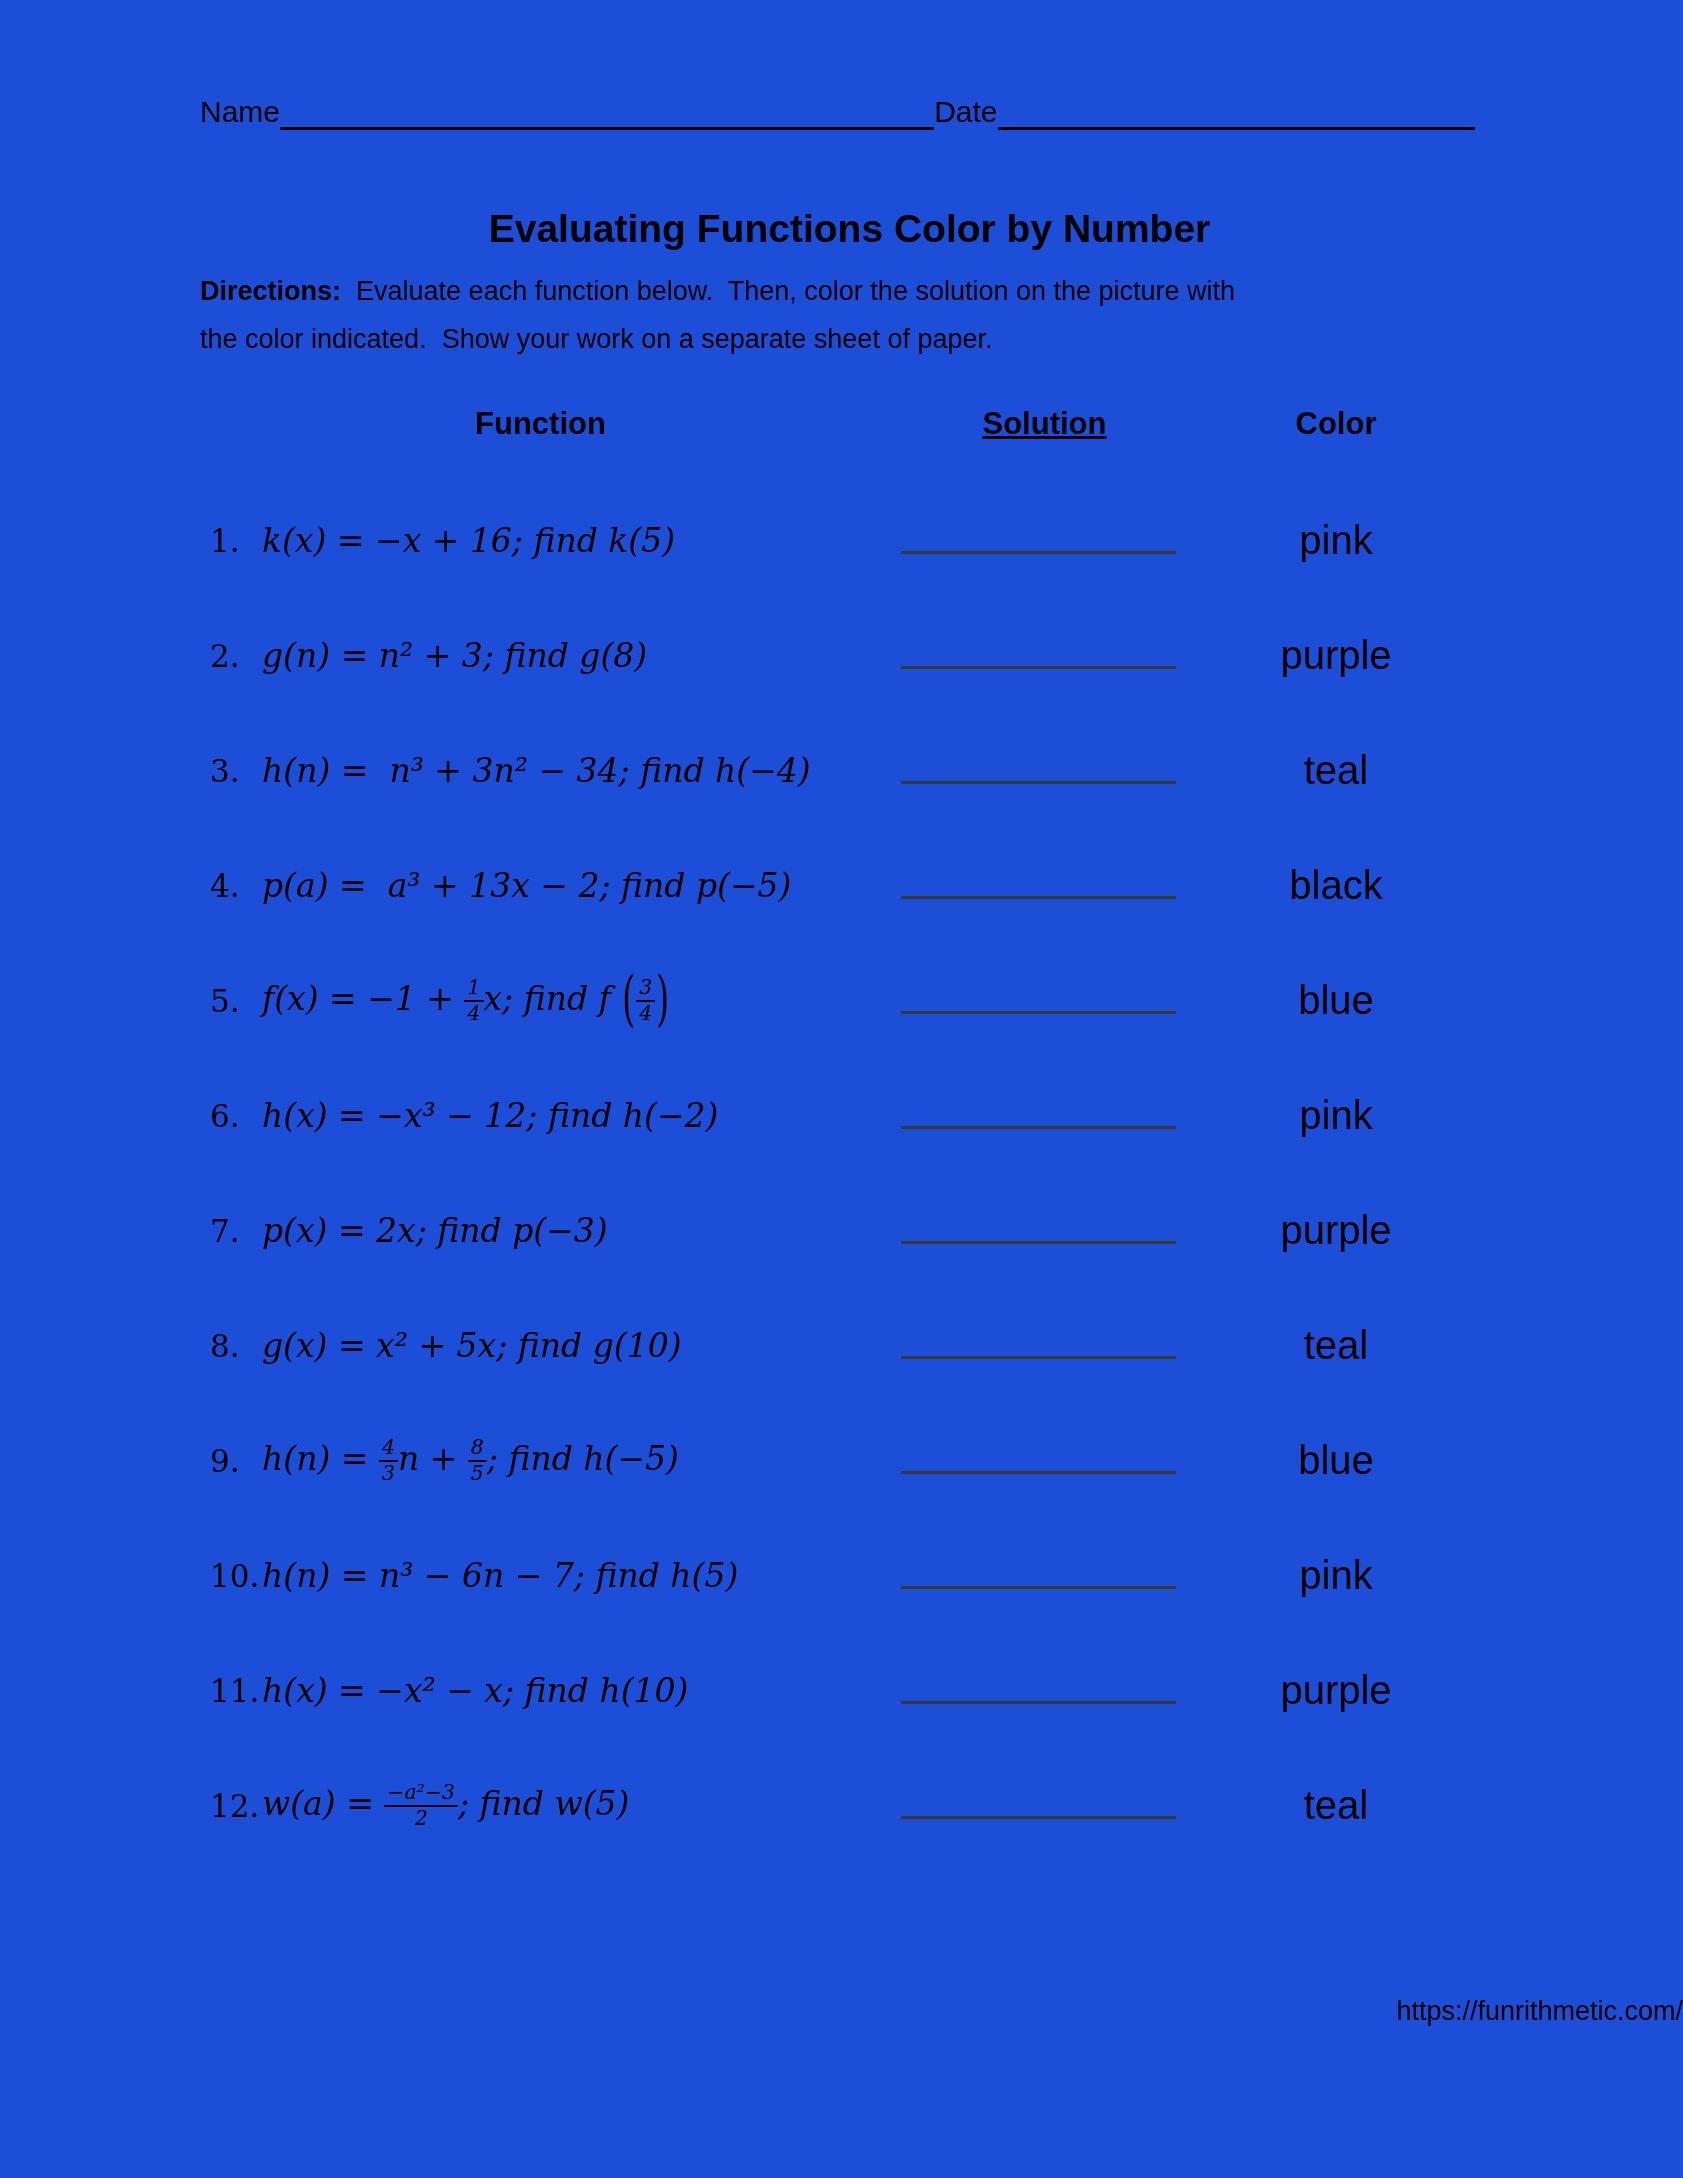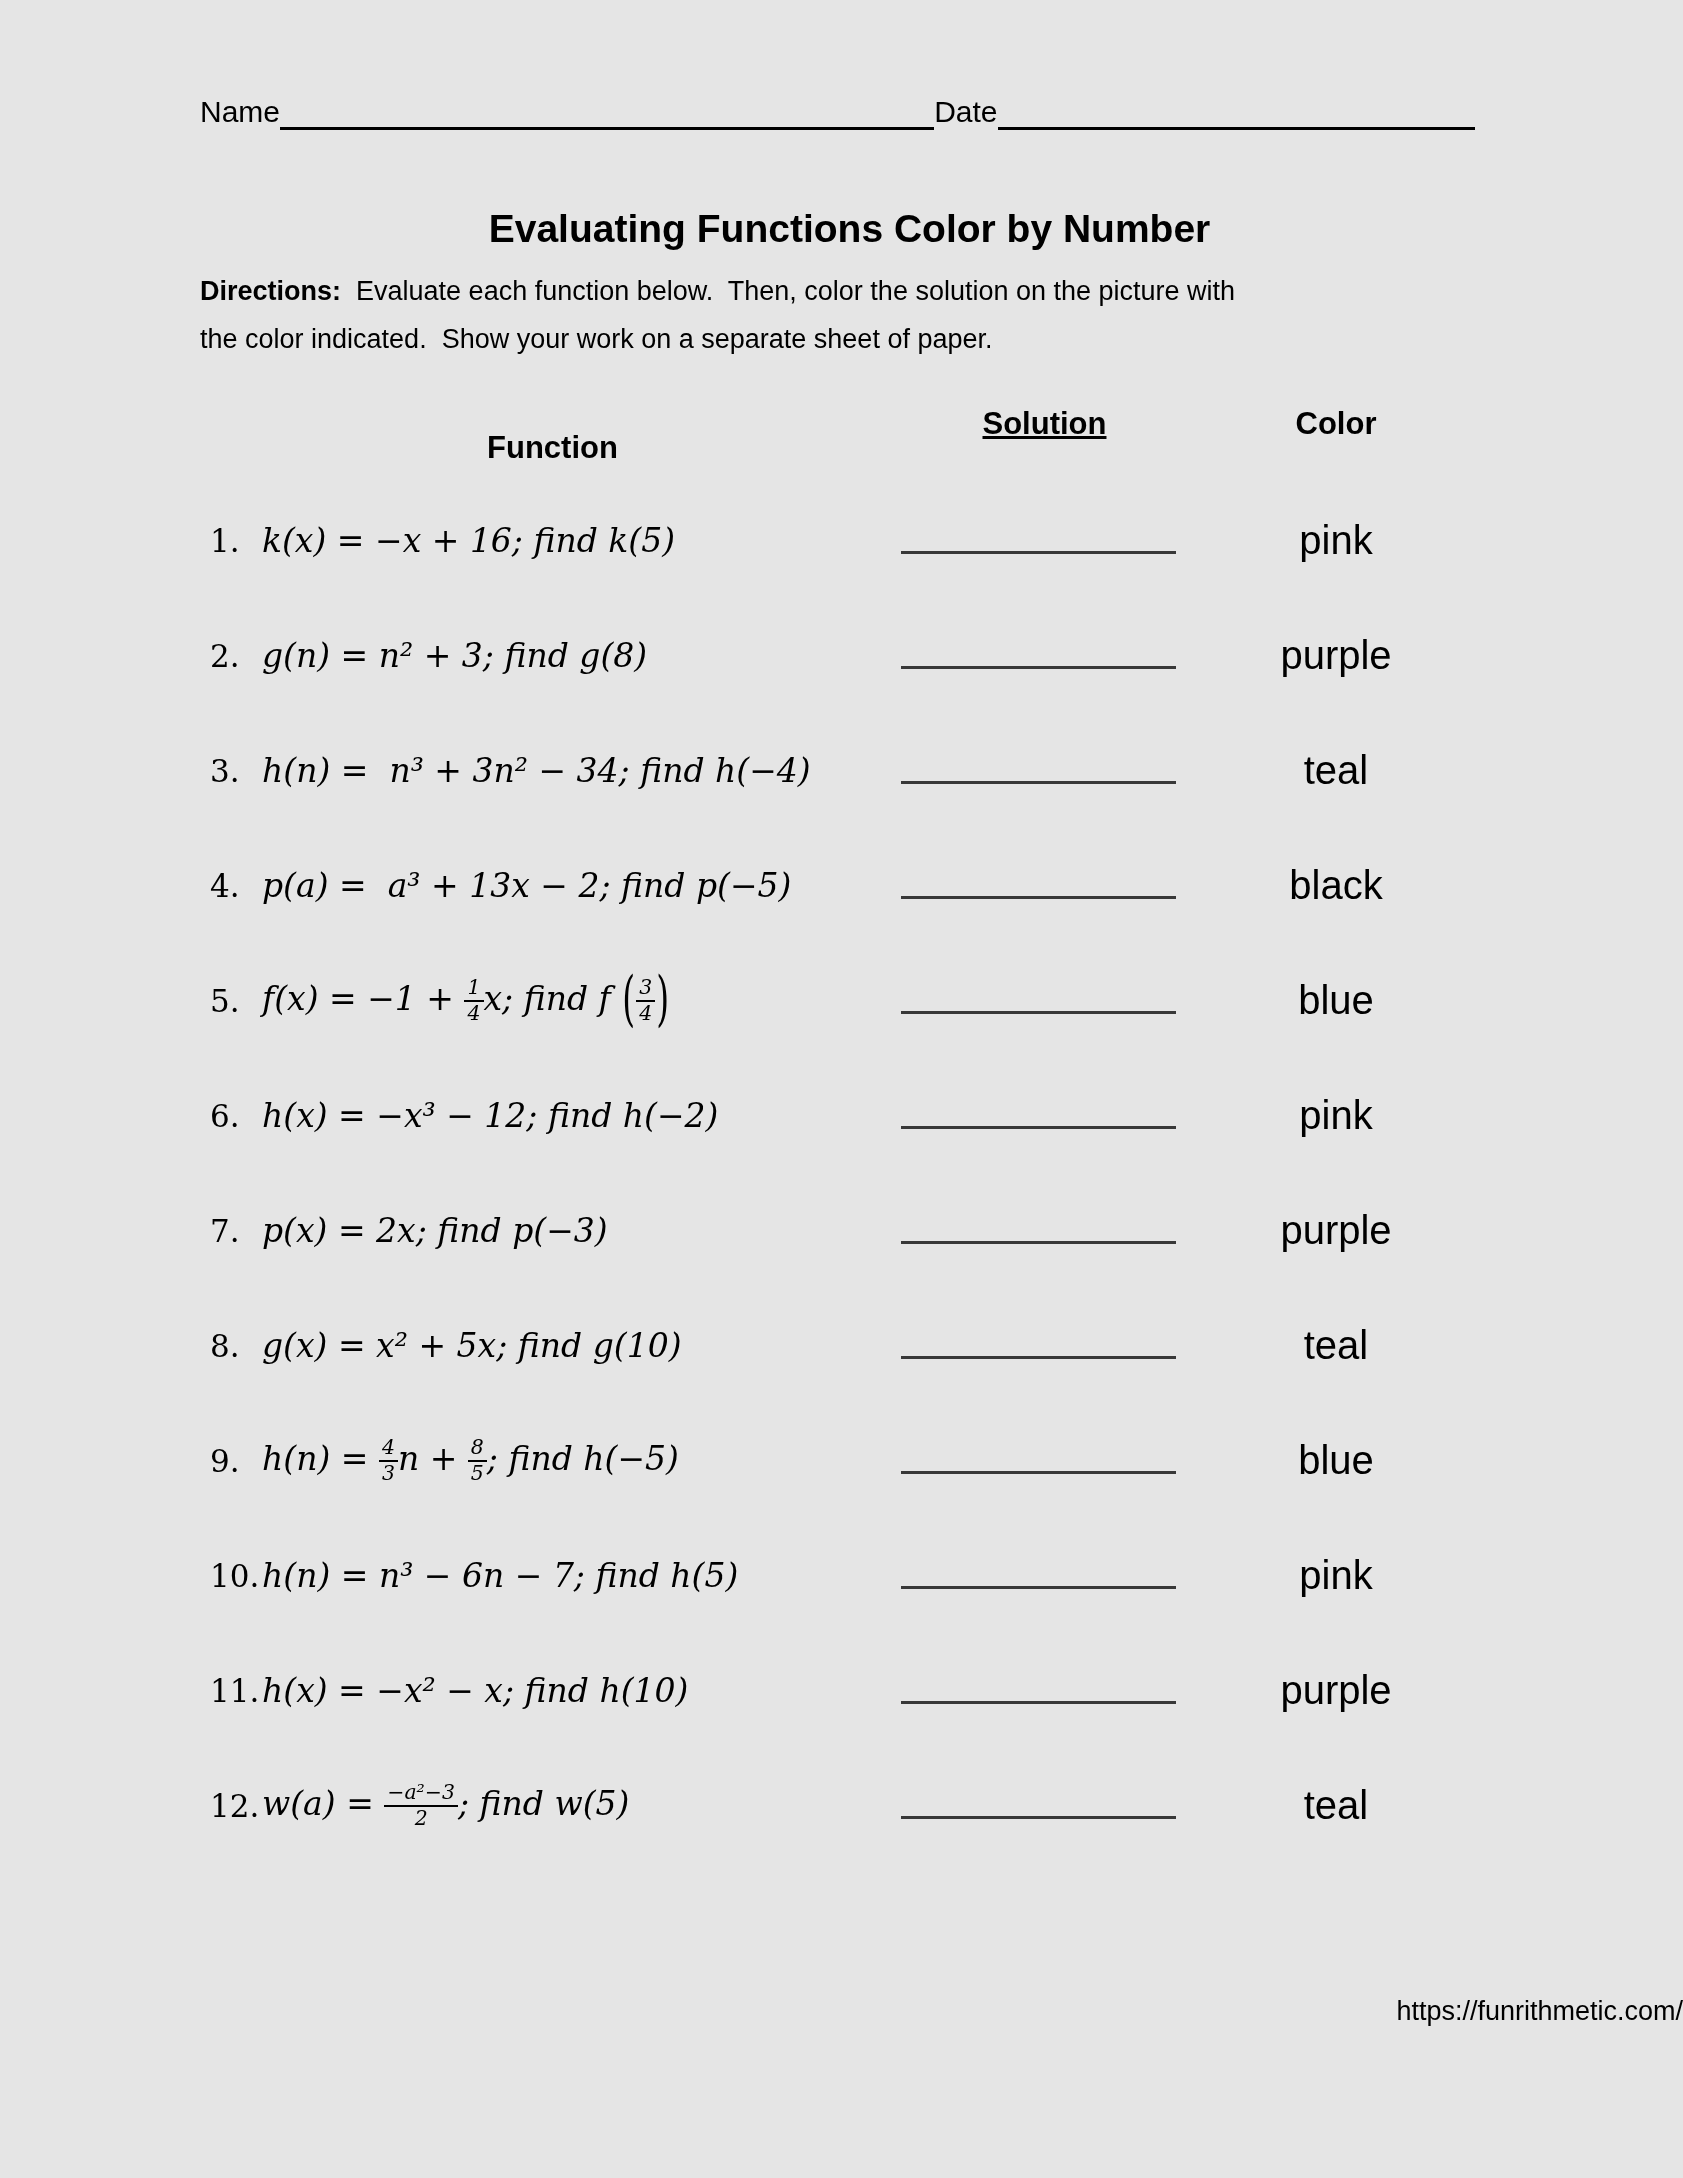--- a/index.html
+++ b/index.html
@@ -1,20 +1,20 @@
 <!DOCTYPE html>
 <html><head>
 <meta charset="utf-8">
 <style>
   html, body { margin: 0; padding: 0; background: #ffffff; }
   .page {
     position: relative;
     width: 1683px;
     height: 2178px;
-    background: #e5e5e5;
+    background: #1d4ed8;
     color: #000000;
     font-family: "Liberation Sans", sans-serif;
     overflow: hidden;
   }
 
   
   .header {
     position: absolute;
     left: 200px;
     top: 93px;
@@ -61,21 +61,21 @@
   .col-headers {
     position: absolute;
     top: 406px;
     left: 0;
     width: 1683px;
     height: 40px;
     font-size: 31px;
     font-weight: 600;
   }
   .ch { position: absolute; text-align: center; }
-  .ch-function { left: 394px; width: 317px; margin-top: 24px; }
+  .ch-function { left: 382px; width: 317px; }
   .ch-solution { left: 891px; width: 307px; text-decoration: underline; }
   .ch-color    { left: 1257px; width: 158px; }
 
   
   .rows {
     position: absolute;
     top: 483px;
     left: 0;
     width: 1683px;
   }

